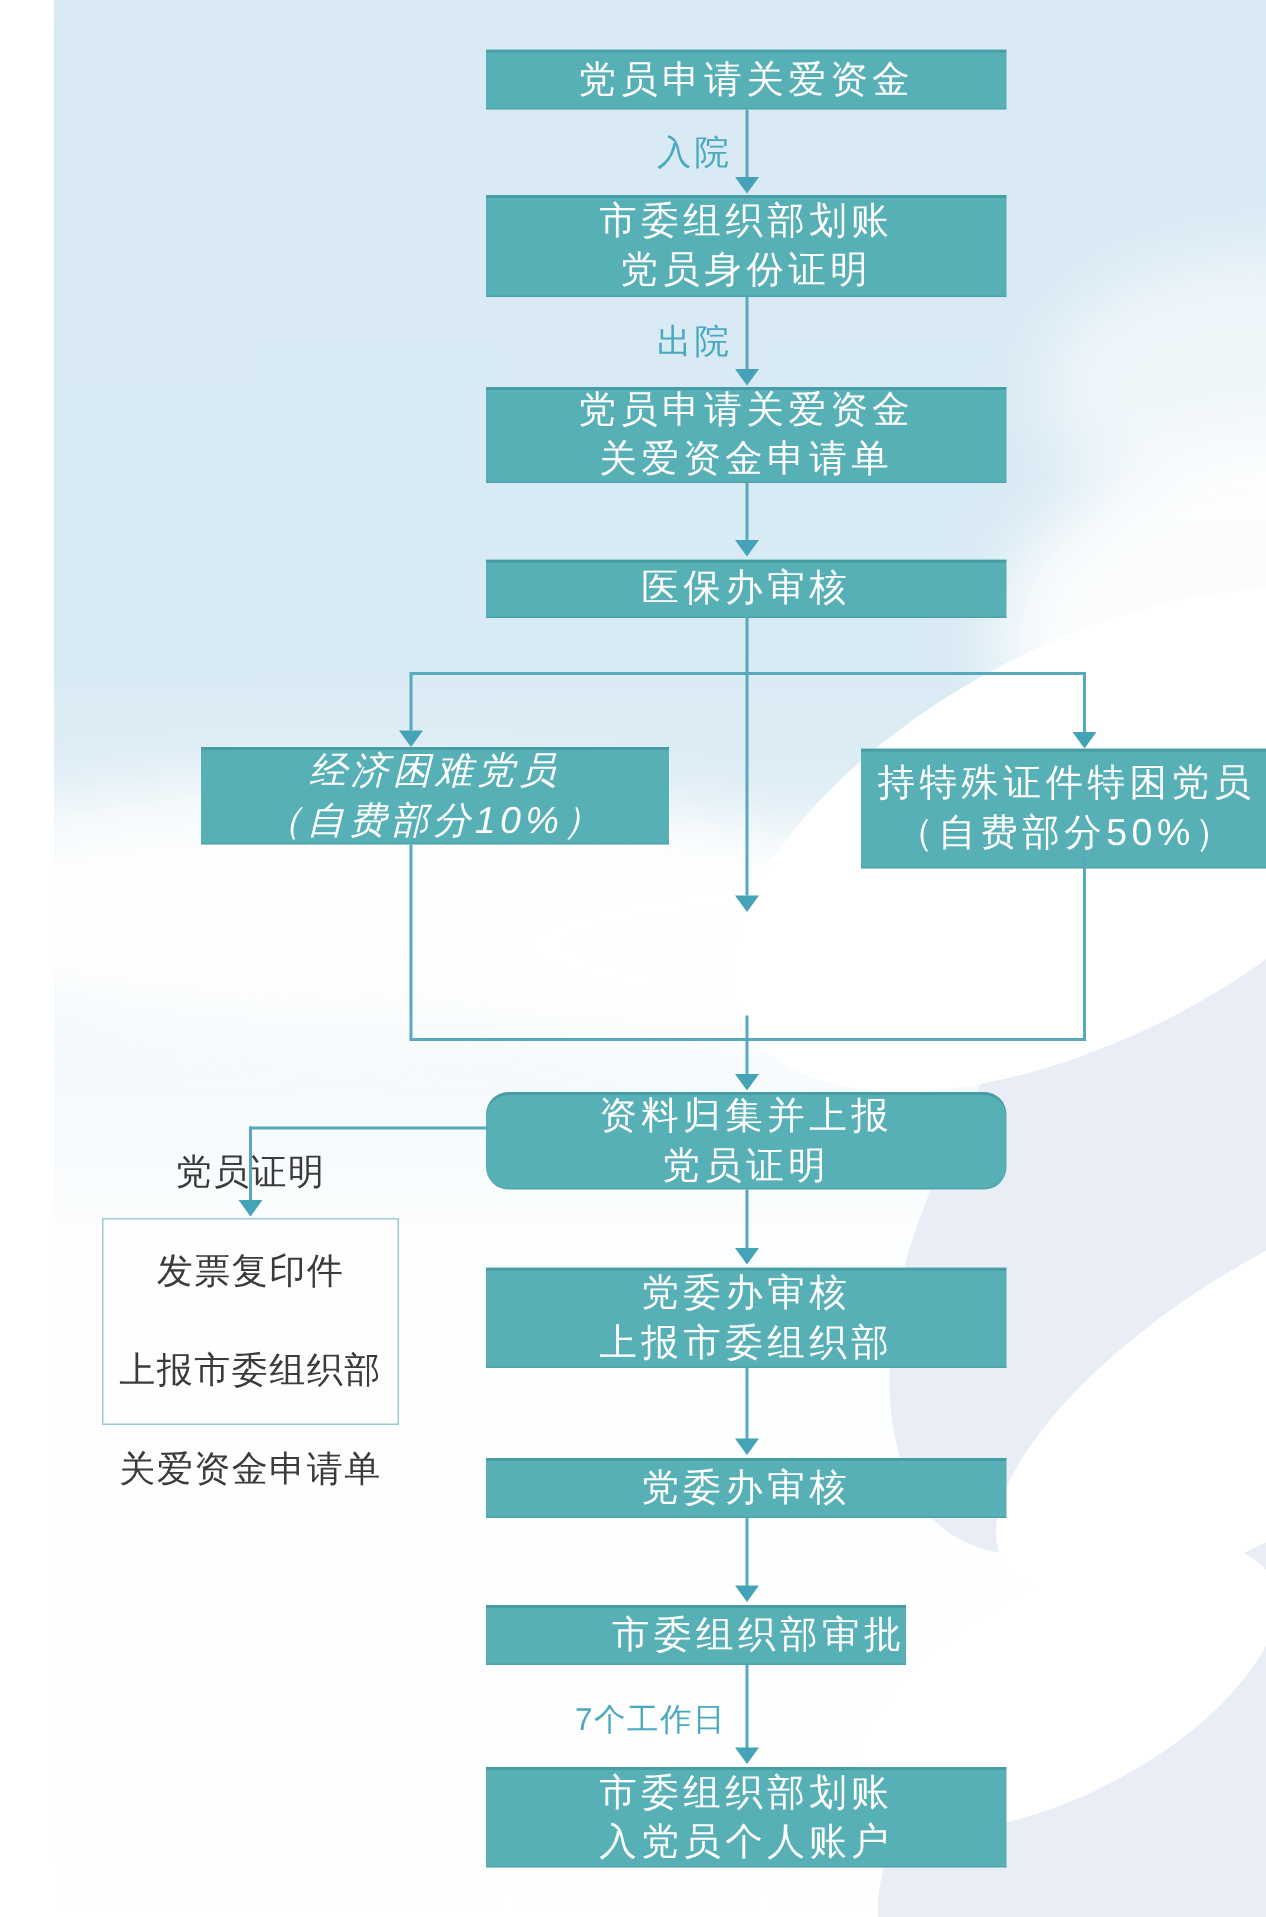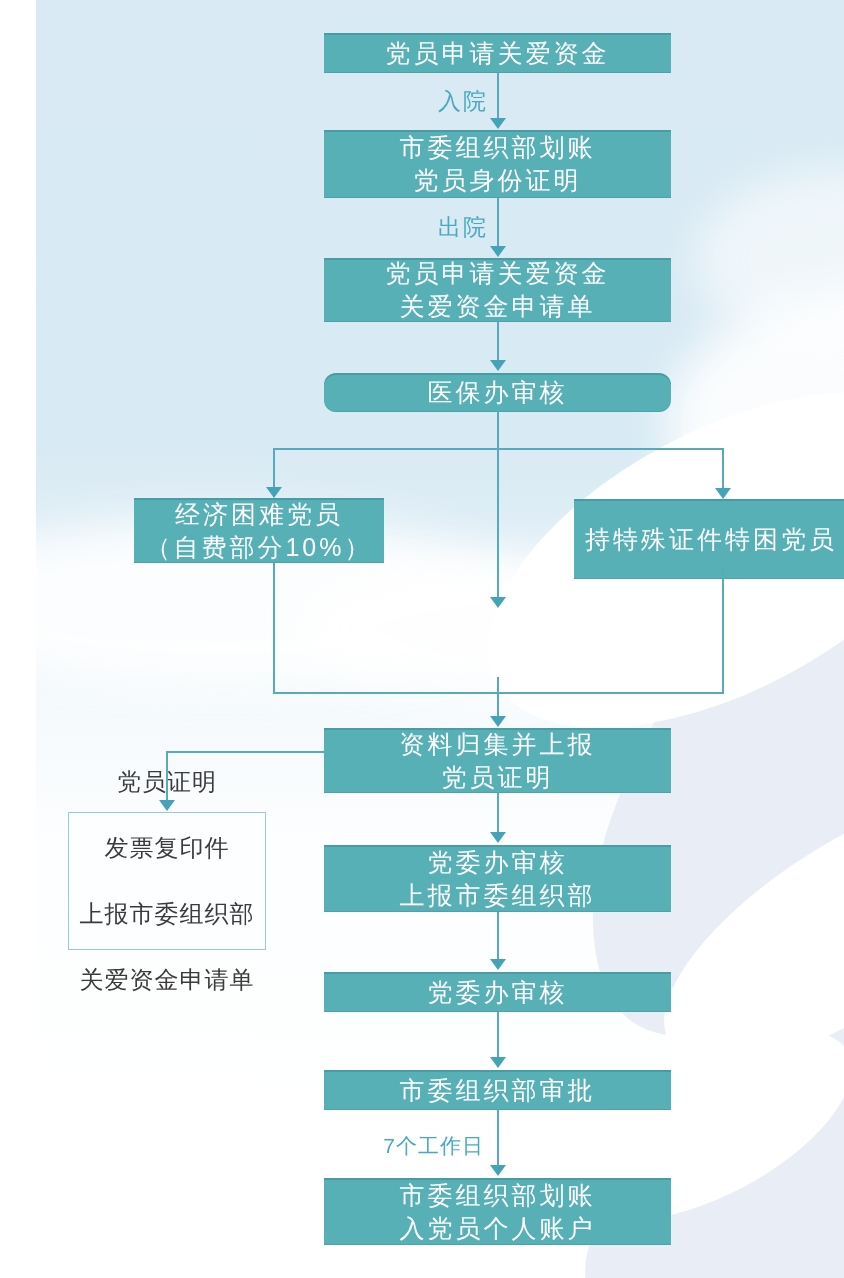--- a/index.html
+++ b/index.html
@@ -59,49 +59,50 @@
     <div class="node" style="left:288px;top:130px;width:347px;height:68px;">
       <div>市委组织部划账</div>
       <div>党员身份证明</div>
     </div>
 
     <div class="node" style="left:288px;top:258px;width:347px;height:64px;">
       <div>党员申请关爱资金</div>
       <div>关爱资金申请单</div>
     </div>
 
-    <div class="node" style="left:288px;top:373px;width:347px;height:39px;border-radius:12px;">
+    <div class="node" style="left:288px;top:373px;width:347px;height:39px;">
       <div>医保办审核</div>
     </div>
 
-    <div class="node" style="left:98px;top:498px;width:250px;height:65px;">
+    <div class="node" style="left:98px;top:498px;width:312px;height:65px;font-style:italic;">
       <div>经济困难党员</div>
       <div>（自费部分10%）</div>
     </div>
 
     <div class="node" style="left:538px;top:499px;width:274px;height:80px;">
       <div>持特殊证件特困党员</div>
+      <div>（自费部分50%）</div>
     </div>
 
 
-    <div class="node" style="left:288px;top:728px;width:347px;height:65px;">
+    <div class="node" style="left:288px;top:728px;width:347px;height:65px;border-radius:15px;">
       <div>资料归集并上报</div>
       <div>党员证明</div>
     </div>
 
     <div class="node" style="left:288px;top:845px;width:347px;height:67px;">
       <div>党委办审核</div>
       <div>上报市委组织部</div>
     </div>
 
     <div class="node" style="left:288px;top:972px;width:347px;height:40px;">
       <div>党委办审核</div>
     </div>
 
-    <div class="node" style="left:288px;top:1070px;width:347px;height:40px;">
+    <div class="node" style="left:288px;top:1070px;width:280px;height:40px;align-items:flex-end;">
       <div>市委组织部审批</div>
     </div>
 
     <div class="node" style="left:288px;top:1178px;width:347px;height:67px;">
       <div>市委组织部划账</div>
       <div>入党员个人账户</div>
     </div>
 
     <div class="doc" style="left:32px;top:812px;width:196px;height:136px;gap:36px;">
       <div>党员证明</div>

